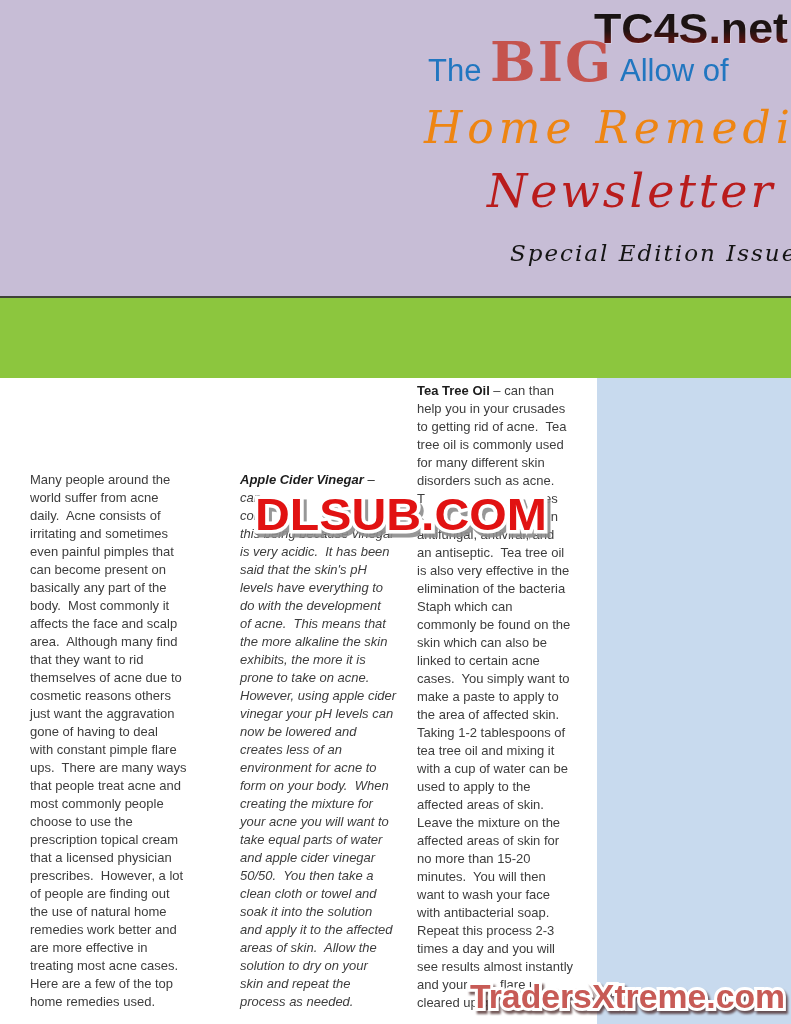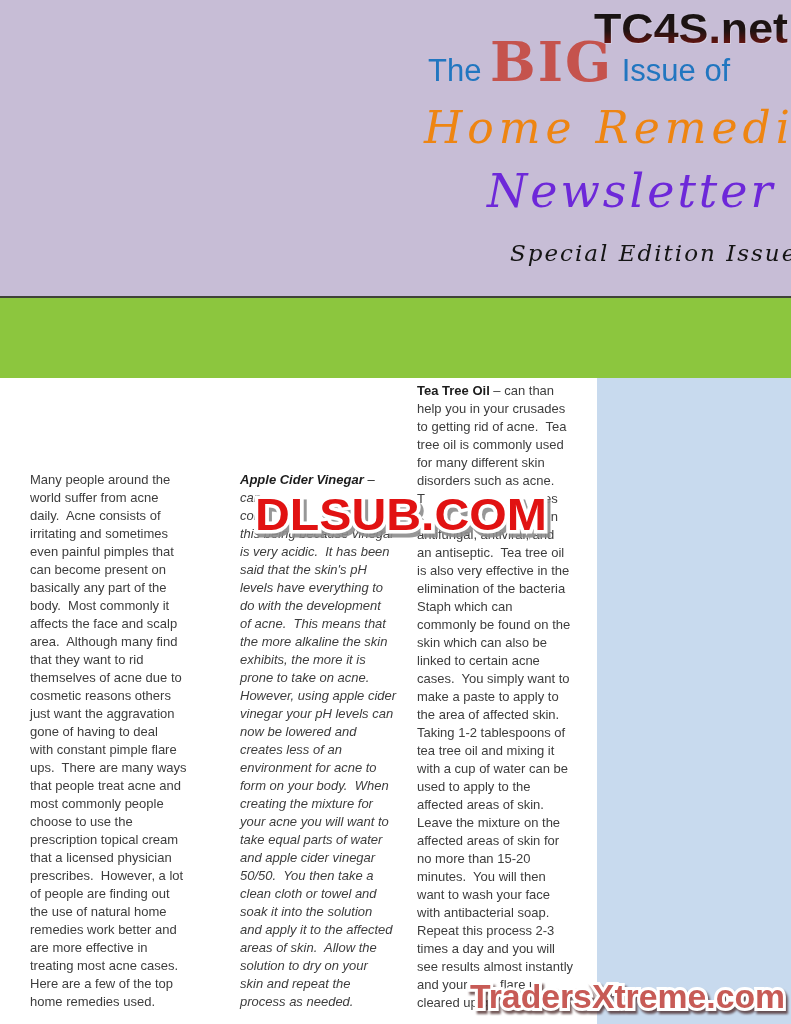--- a/index.html
+++ b/index.html
@@ -13,21 +13,21 @@
   .green-band { position:absolute; left:0; top:298px; width:791px; height:80px; background:#8cc63e; }
   .sidebar { position:absolute; left:597px; top:378px; width:194px; height:646px; background:#c8daee; }
 
   .title-line { position:absolute; left:428px; top:30px; white-space:nowrap; color:#2176c0; font-size:31px; }
   .title-line .big {
     font-family:"DejaVu Serif", serif; color:#c5534d; font-size:54px;
     letter-spacing:2px; font-weight:600;
   }
   .script { font-family:"DejaVu Serif", serif; font-style:italic; white-space:nowrap; }
   .hr-script { position:absolute; left:424px; top:102px; font-size:44px; color:#ee8512; letter-spacing:5px; }
-  .nl-script { position:absolute; left:487px; top:164px; font-size:46px; color:#6d28d9; letter-spacing:3px; }
+  .nl-script { position:absolute; left:487px; top:164px; font-size:46px; color:#b91c1c; letter-spacing:3px; }
   .ed-script { position:absolute; left:510px; top:240px; font-size:23px; color:#141414; letter-spacing:2px; }
 
   
   .heading-band {
     position:absolute; left:36px; top:413px; width:340px; height:46px;
     background:#fbe5d6; display:flex; align-items:center; justify-content:center;
   }
   .heading-band h1 { margin:0; font-size:23px; font-weight:bold; color:#121212; }
 
   .col {
@@ -49,21 +49,21 @@
   .traders-text { filter:drop-shadow(2px 3px 1px rgba(70,35,33,0.75)); }
   .tc4s-text    { filter:drop-shadow(1px 1px 0 rgba(255,255,255,0.25)); }
 </style>
 </head>
 <body>
 
 <div class="page">
 
   <div class="header">
     <div class="title-line">
-      <span>The </span><span class="big">BIG</span><span> Issue of</span>
+      <span>The </span><span class="big">BIG</span><span> Allow of</span>
     </div>
     <div class="script hr-script">Home Remedies</div>
     <div class="script nl-script">Newsletter</div>
     <div class="script ed-script">Special Edition Issue 2</div>
   </div>
 
   <div class="rule"></div>
   <div class="green-band"></div>
   <div class="sidebar"></div>
 

